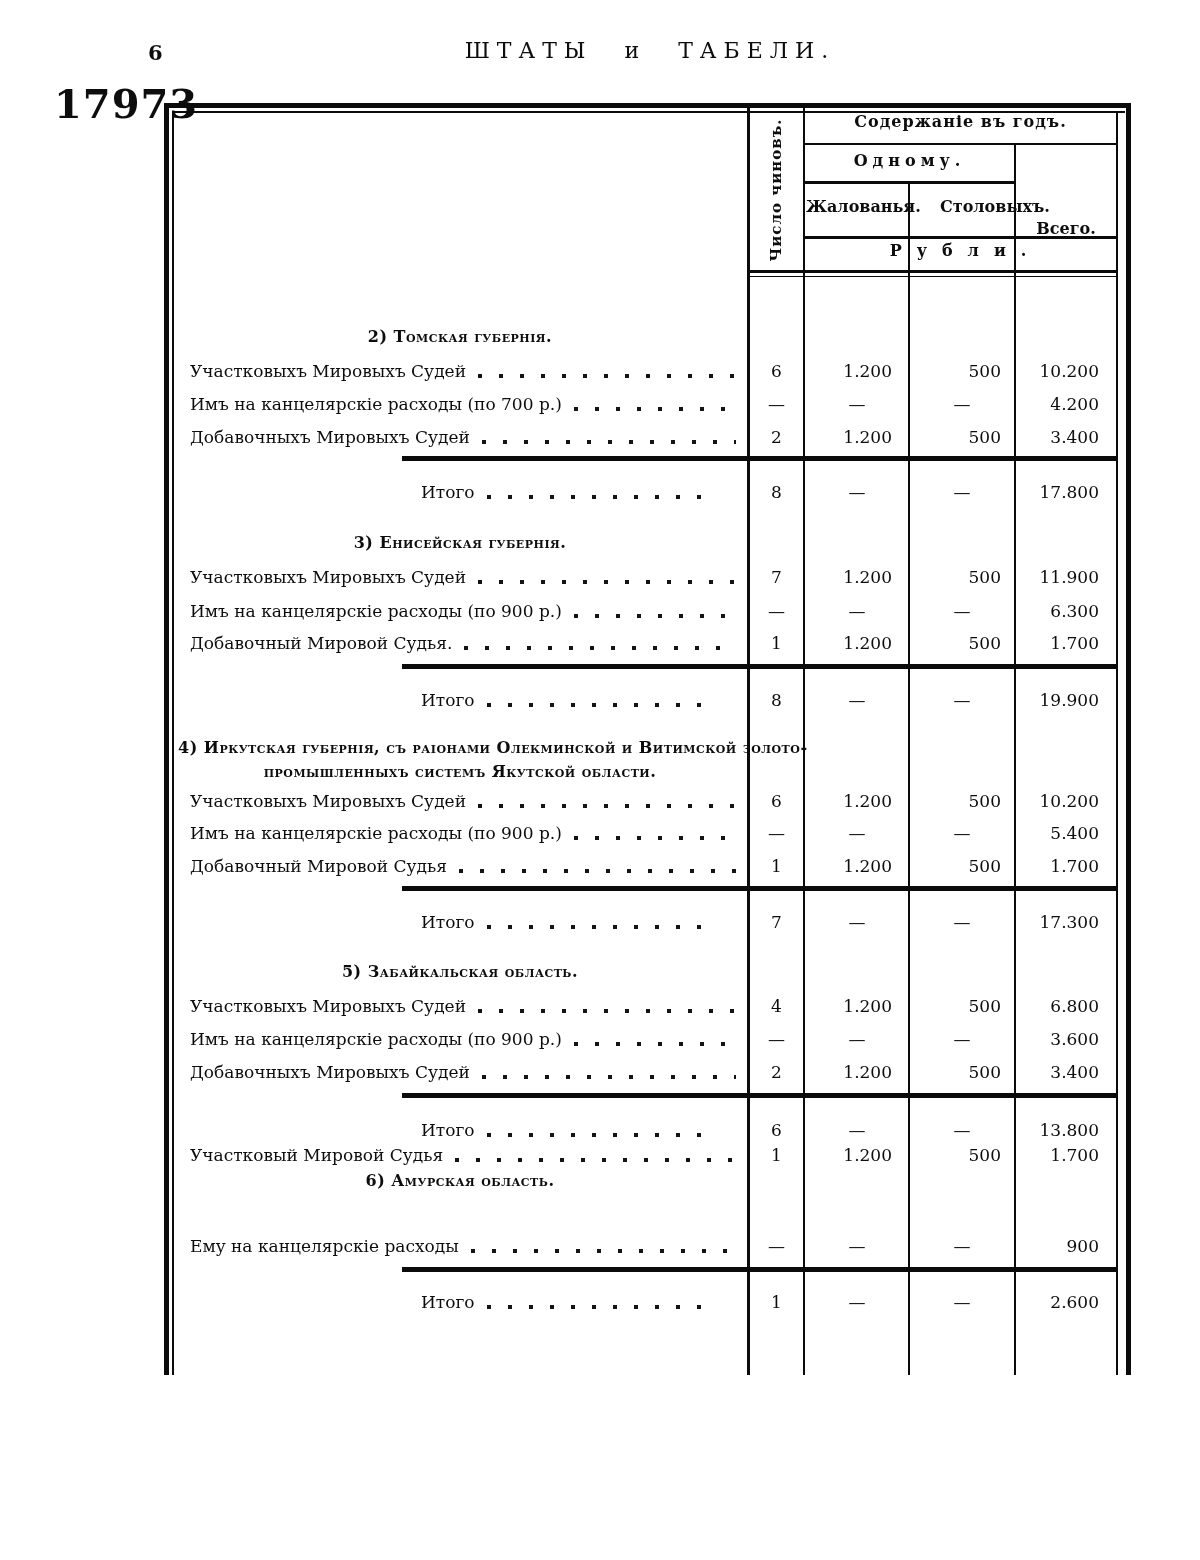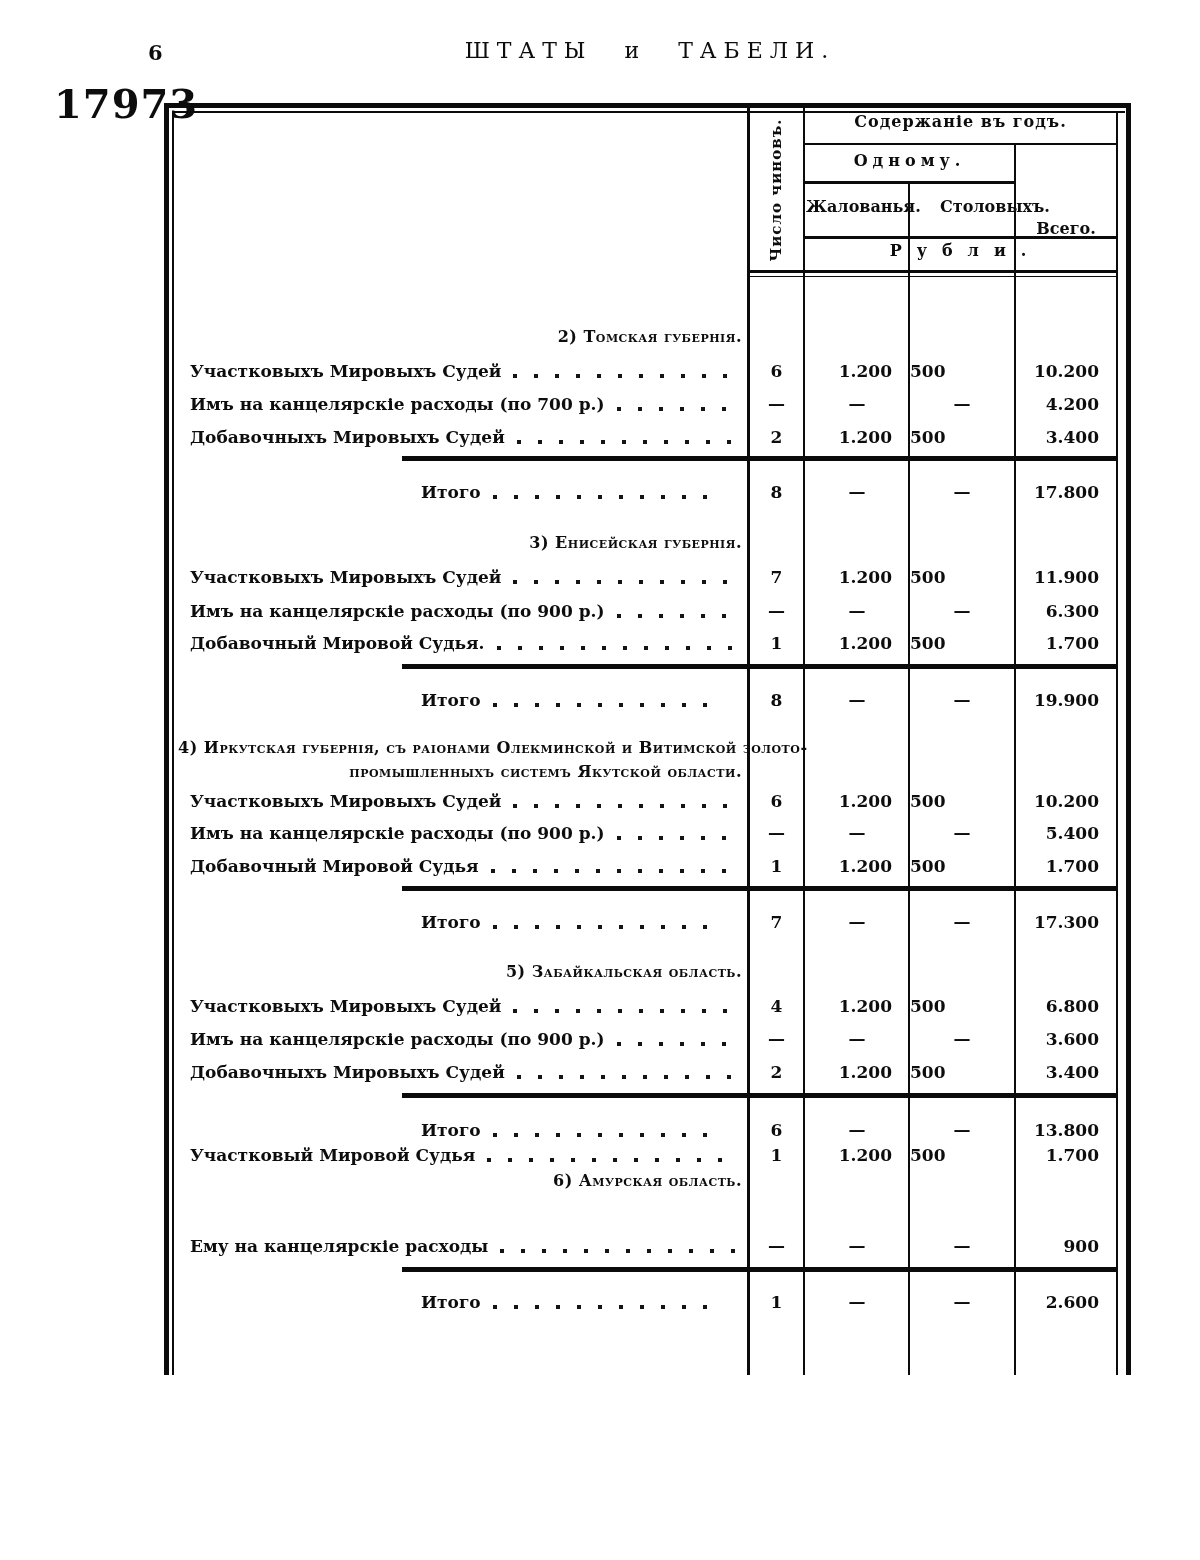--- a/index.html
+++ b/index.html
@@ -20,37 +20,37 @@
   .th-sod{left:805px;top:112px;width:311px;letter-spacing:1px;}
   .th-odn{left:805px;top:151px;width:209px;letter-spacing:5px;}
   .th-zhal{left:806px;top:197px;width:102px;}
   .th-stol{left:940px;top:197px;width:104px;}
   .th-vsego{left:1016px;top:183px;width:100px;margin-top:36px;}
   .th-rub{left:805px;top:241px;width:311px;letter-spacing:15px;padding-left:10px;box-sizing:border-box;}
   .th-chislo{position:absolute;left:747px;top:108px;width:56px;height:163px;
     display:flex;align-items:center;justify-content:center;}
   .th-chislo span{transform:rotate(-90deg);white-space:nowrap;font-weight:bold;font-size:15px;letter-spacing:1px;}
   
-  .sec-head{position:absolute;left:178px;width:564px;text-align:right;font-weight:bold;
+  .sec-head{position:absolute;left:178px;width:564px;text-align:center;font-weight:bold;
     font-variant:small-caps;font-size:16px;letter-spacing:.5px;line-height:30px;height:30px;}
   .sec-head.twoline{line-height:24px;height:48px;}
   .sec-head div{white-space:nowrap;}
   
   .row{position:absolute;left:0;width:1008px;height:32px;line-height:32px;
-    font-size:17px;font-weight:bold;}
+    font-size:17px;font-weight:normal;}
   .cell{position:absolute;top:0;height:32px;}
   .desc{left:190px;width:552px;display:flex;align-items:baseline;}
   .itogo{left:421px;width:302px;display:flex;align-items:center;}
   .lbl{white-space:nowrap;}
   .dots{flex:1 1 auto;height:4px;margin-left:12px;margin-right:6px;align-self:flex-end;
     margin-bottom:9px;
     background:repeating-linear-gradient(90deg,#141414 0 4px,transparent 4px 21px);}
   .cnum{left:750px;width:53px;text-align:center;}
   .csal{left:806px;width:102px;text-align:right;padding-right:16px;box-sizing:border-box;}
-  .cstol{left:910px;width:104px;text-align:left;padding-right:13px;box-sizing:border-box;}
+  .cstol{left:910px;width:104px;text-align:right;padding-right:13px;box-sizing:border-box;}
   .ctotal{left:1016px;width:100px;text-align:right;padding-right:17px;box-sizing:border-box;}
   .money.center{text-align:center;padding-right:0;}
   .sep{left:402px;width:714px;height:5px;}
 </style>
 </head>
 <body>
 
 <div class="page">
 
   <div class="txt page-num">6</div>

